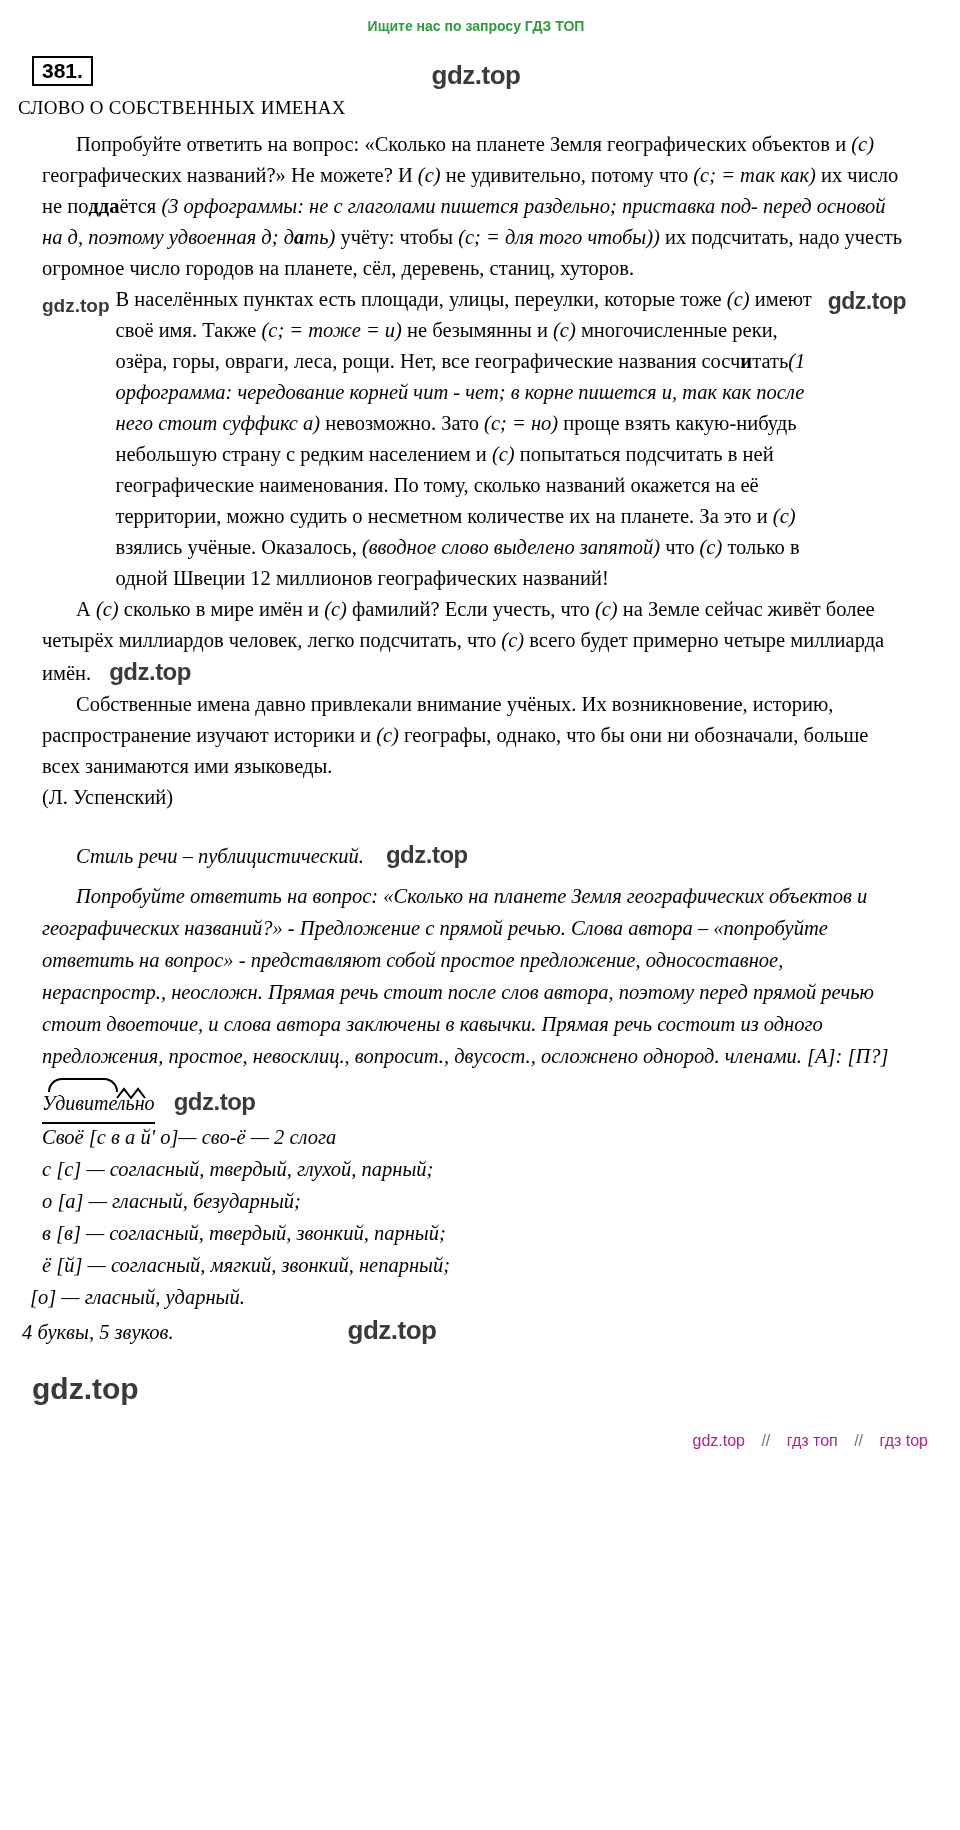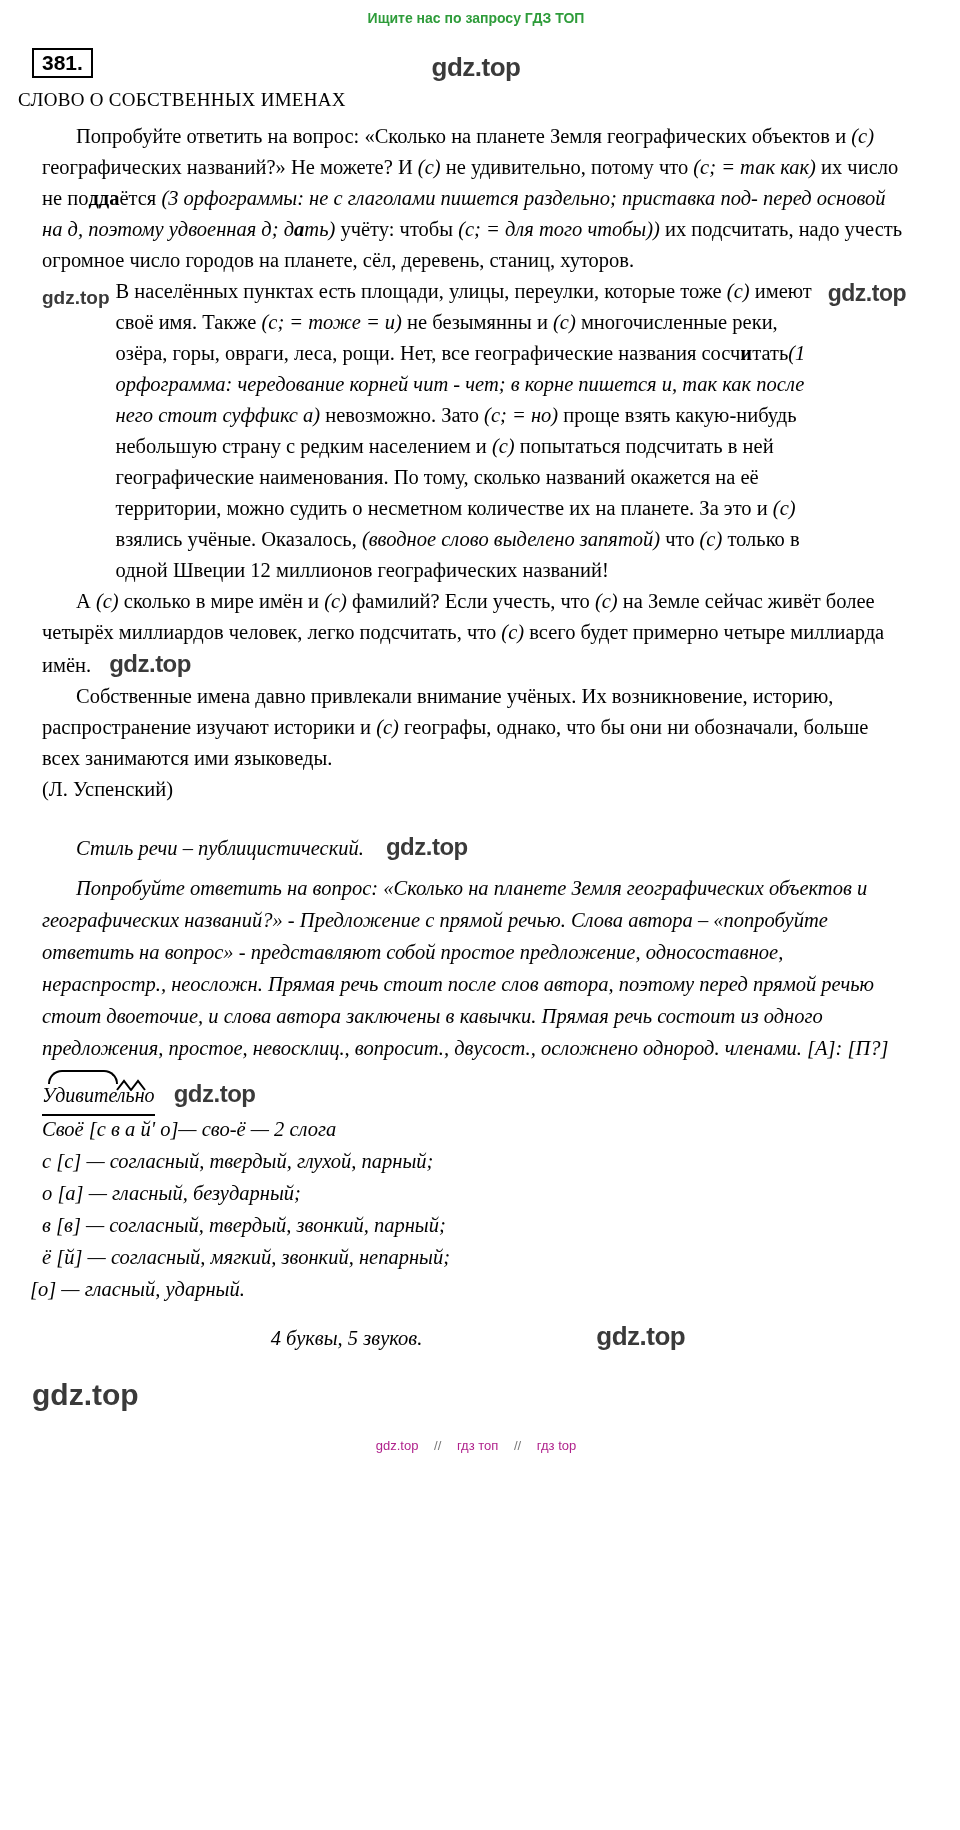--- a/index.html
+++ b/index.html
@@ -11,21 +11,21 @@
     min-height: 1830px;
     background: #ffffff;
     font-family: "Liberation Serif", serif;
     color: #000000;
   }
   .page {
     position: relative;
     width: 952px;
     min-height: 1830px;
     box-sizing: border-box;
-    padding: 4px 18px;
+    padding: 12px 18px;
   }
   .top-banner {
     text-align: center;
     color: #2e9c3a;
     font-family: "Liberation Sans", sans-serif;
     font-size: 14px;
     font-weight: bold;
     padding-top: 6px;
     padding-bottom: 4px;
   }
@@ -122,23 +122,23 @@
   }
   .bottom-wm {
     font-family: "Liberation Sans", sans-serif;
     color: #3a3a3a;
     font-weight: bold;
     font-size: 30px;
     padding-left: 14px;
     margin-top: 24px;
   }
   .footer {
-    text-align: center;
-    font-family: "Liberation Sans", sans-serif;
-    font-size: 13px;
+    text-align: right;
+    font-family: "Liberation Sans", sans-serif;
+    font-size: 16px;
     color: #b0228c;
     padding: 26px 0 10px 0;
   }
   .footer span { margin: 0 6px; }
   .footer .sep { color: #777; }
   .row-flex {
     display: flex;
     align-items: flex-start;
   }
   .wm-left-inline {
@@ -206,21 +206,21 @@
     <div class="phon-list">
       <p>Своё  [с в а й' о]— сво-ё — 2 слога</p>
       <p>с [с] — согласный, твердый, глухой, парный;</p>
       <p>о [а] — гласный, безударный;</p>
       <p>в [в] — согласный, твердый, звонкий, парный;</p>
       <p>ё [й] — согласный, мягкий, звонкий, непарный;</p>
       <p class="left-edge" style="margin-left:-16px;">[о] — гласный, ударный.</p>
     </div>
   </div>
 
-  <div style="position:relative; padding-left:4px; margin-top:16px;text-align:center;">
+  <div style="position:relative; padding-left:4px; margin-top:2px;">
     <span class="analysis" style="padding:0; display:inline-block;">4 буквы, 5 звуков.</span>
     <span class="wm" style="font-size:26px; margin-left:170px;">gdz.top</span>
   </div>
 
   <div class="bottom-wm">gdz.top</div>
 
   <div class="footer">
     <span>gdz.top</span>
     <span class="sep">//</span>
     <span>гдз топ</span>

